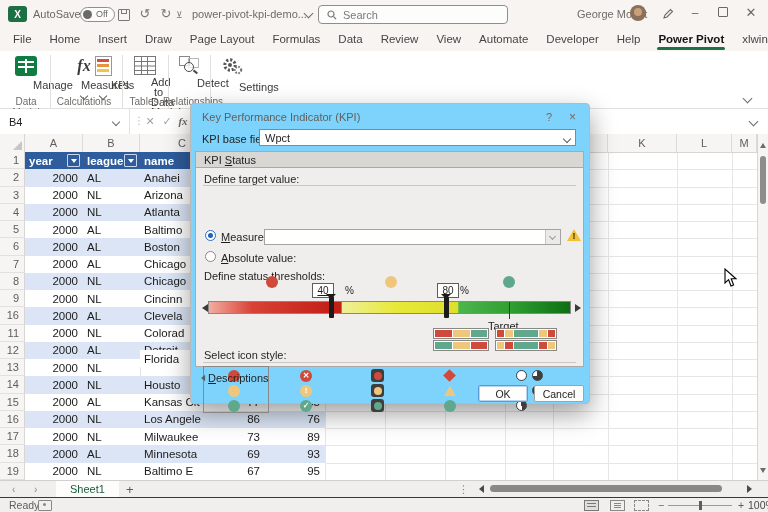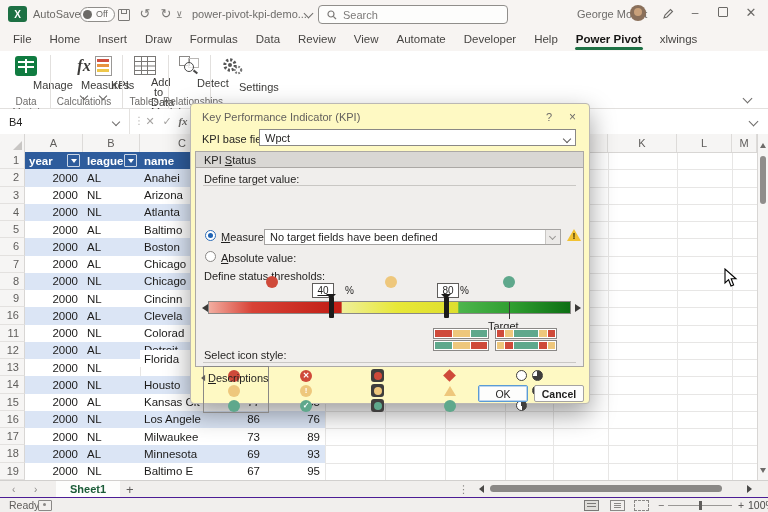--- a/index.html
+++ b/index.html
@@ -95,21 +95,21 @@
   #vscroll{position:absolute;left:757px;top:0;width:11px;height:346px;background:#f6f5f4;border-left:1px solid #d8d6d4;box-sizing:border-box;}
   #vs-up{position:absolute;left:2px;top:6px;border:3.5px solid transparent;border-bottom:5px solid #6e6c6a;}
   #vs-thumb{position:absolute;left:2px;top:22px;width:6px;height:48px;background:#8f8d8b;border-radius:3px;}
   #vs-dn{position:absolute;left:2px;top:334px;border:3.5px solid transparent;border-top:5px solid #6e6c6a;}
 
   
   #tabsrow{left:0;top:480px;width:768px;height:17px;background:#f1efed;border-top:1px solid #d2d0ce;font-size:11px;color:#5f5d5b;}
   #st-prev{left:12px;top:3px;}#st-next{left:34px;top:3px;}
   .nav-ar{color:#8a8886;font-size:10px;}
   #sheet-tab{left:56px;top:0;height:16px;padding:0 14px;background:#fdfdfc;border-bottom:2px solid #1e7145;
-             color:#1b5c38;font-weight:bold;display:flex;align-items:center;}
+             color:#1b5c38;font-weight:normal;display:flex;align-items:center;}
   #add-sheet{left:126px;top:1px;font-size:13px;color:#5f5d5b;}
   #hs-dots{left:458px;top:2px;color:#8a8886;}
   #hs-left{left:475px;top:4px;border:4px solid transparent;border-right:5px solid #4a4947;}
   #hs-thumb{left:490px;top:4px;width:232px;height:7px;background:#8a8886;border-radius:4px;}
   #hs-right{left:747px;top:4px;border:4px solid transparent;border-left:5px solid #4a4947;}
 
   
   #statusbar{left:0;top:497px;width:768px;height:15px;background:#f1efed;border-top:1px solid #4c1d95;font-size:10.5px;color:#605e5c;}
   #ready-lbl{left:9px;top:1px;}
   #acc-ic{left:38px;top:2px;width:12px;height:9px;border:1px solid #8a8886;border-radius:1px;}
@@ -120,21 +120,21 @@
   #v-layout{left:610px;border:1px solid #8a8886;}
   #v-layout:before{content:"";position:absolute;left:3px;top:2px;right:3px;height:1px;background:#8a8886;box-shadow:0 2px 0 #8a8886,0 4px 0 #8a8886;}
   #v-break{left:634px;border:1px dashed #8a8886;}
   #zoom-minus{left:658px;top:1px;}
   #zoom-track{left:668px;top:7px;width:64px;height:1px;background:#9a9896;}
   #zoom-knob{left:699px;top:3px;width:3px;height:9px;background:#5f5d5b;}
   #zoom-plus{left:738px;top:1px;}
   #zoom-pct{left:748px;top:1px;color:#4a4947;}
 
   
-  #dialog{left:190px;top:103px;width:398px;height:299px;background:#fef9c3;border:1px solid #bbb8b5;border-radius:4px;
+  #dialog{left:190px;top:103px;width:398px;height:299px;background:#7dd3fc;border:1px solid #bbb8b5;border-radius:4px;
           box-shadow:0 10px 26px rgba(0,0,0,.38);font-size:11px;color:#201f1e;z-index:50;}
   #dlg-title{position:absolute;left:11px;top:7px;color:#625f5d;}
   #dlg-help{position:absolute;left:355px;top:7px;color:#6e6c6a;}
   #dlg-close{position:absolute;left:378px;top:6px;color:#6e6c6a;font-size:12px;}
   #dlg-basefield-lbl{position:absolute;left:11px;top:29px;}
   #dlg-basefield{position:absolute;left:68px;top:25px;width:317px;height:17px;background:#fff;border:1px solid #8a8886;box-sizing:border-box;
                  display:flex;align-items:center;padding-left:5px;}
   .combo-chev{position:absolute;right:5px;top:6px;width:5px;height:5px;border-right:1.3px solid #5f5d5b;border-bottom:1.3px solid #5f5d5b;transform:rotate(45deg);}
   #dlg-box{position:absolute;left:4px;top:47px;width:389px;height:216px;border:1px solid #aba8a5;background:#f0eeec;box-sizing:border-box;}
   #dlg-tab{position:absolute;left:0;top:0;right:0;height:15px;background:#d9d7d4;border-bottom:1px solid #aba8a5;
@@ -173,21 +173,21 @@
   .tl{width:13px;height:13px;background:#3f3e3d;border-radius:3px;display:flex;align-items:center;justify-content:center;}
   .tl i{width:8px;height:8px;border-radius:50%;display:block;}
   .diamond{width:9px;height:9px;transform:rotate(45deg);}
   .tri{width:0;height:0;border-left:6px solid transparent;border-right:6px solid transparent;border-bottom:10px solid #eec77c;}
   .pie{width:11px;height:11px;border-radius:50%;border:1px solid #3f3e3d;box-sizing:border-box;}
   #desc-lbl{position:absolute;left:6px;top:268px;display:flex;align-items:center;gap:4px;}
   #desc-lbl .tri-l{border:4px solid transparent;border-right:5px solid #5f5d5b;margin-right:-2px;transform:scale(.8);}
   .dlg-btn{position:absolute;top:281px;width:48px;height:15px;background:#fdfdfc;border:1px solid #a5a3a1;border-radius:2px;
            font-size:10.5px;display:flex;align-items:center;justify-content:center;color:#201f1e;}
   #ok-btn{left:287px;border-color:#5b9bd5;box-shadow:0 0 0 1px #bcd5ee inset;}
-  #cancel-btn{left:343px;font-weight:bold;}
+  #cancel-btn{left:343px;}
   u{text-decoration:underline;}
 
   
   #cursor{position:absolute;left:724px;top:268px;z-index:99;}
 </style>
 </head>
 <body>
 
 <div id="app" class="nosel">
 
@@ -220,20 +220,21 @@
     <div id="max-btn" class="abs win-btn"><i></i></div>
     <div id="close-btn" class="abs win-btn">✕</div>
   </div>
 
   <div id="tabrow" class="abs">
     <div id="tabs-holder" style="display:flex;">
         <div class="rtab">File</div>
         <div class="rtab">Home</div>
         <div class="rtab">Insert</div>
         <div class="rtab">Draw</div>
+        <div class="rtab">Page Layout</div>
         <div class="rtab">Formulas</div>
         <div class="rtab">Data</div>
         <div class="rtab">Review</div>
         <div class="rtab">View</div>
         <div class="rtab">Automate</div>
         <div class="rtab">Developer</div>
         <div class="rtab">Help</div>
         <div class="rtab active">Power Pivot</div>
         <div class="rtab">xlwings</div>
       </div>
@@ -537,21 +538,20 @@
     </div>
     <div id="dlg-box">
       <div id="dlg-tab">
           <span>KPI <u>S</u>tatus</span>
         </div>
       <div class="sect-lbl" style="top:21px;">Define target value:</div>
       <div class="sect-line" style="top:33px;"></div>
       <div class="radio on" style="left:9px;top:78px;"></div>
       <div class="sect-lbl" style="left:25px;top:79px;"><span><u>M</u>easure:</span></div>
       <div id="measure-combo">
-        <span>No target fields have been defined</span>
         <span class="dd">
             <i></i>
           </span>
       </div>
       <div id="warn-ic">!</div>
       <div class="radio off" style="left:9px;top:99px;"></div>
       <div class="sect-lbl" style="left:25px;top:100px;"><span><u>A</u>bsolute value:</span></div>
       <div class="sect-lbl" style="top:118px;">Define status thresholds:</div>
       <div id="dots-holder">
           <div class="status-dot" style="left: 70px; top: 124px; background: rgb(207, 74, 58);"></div>

